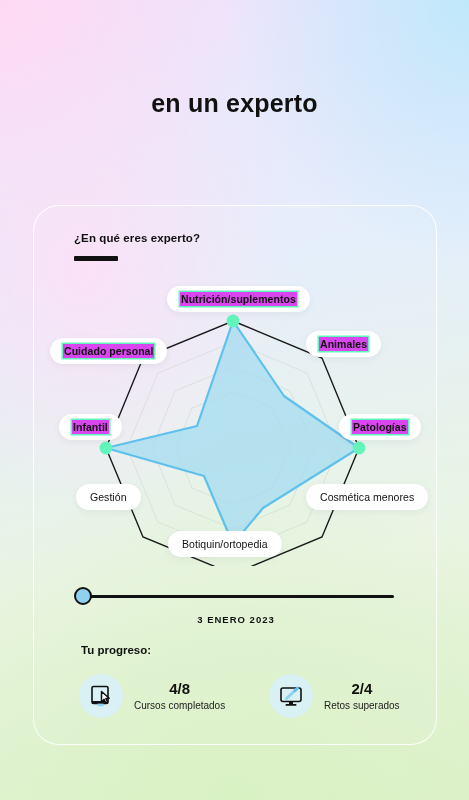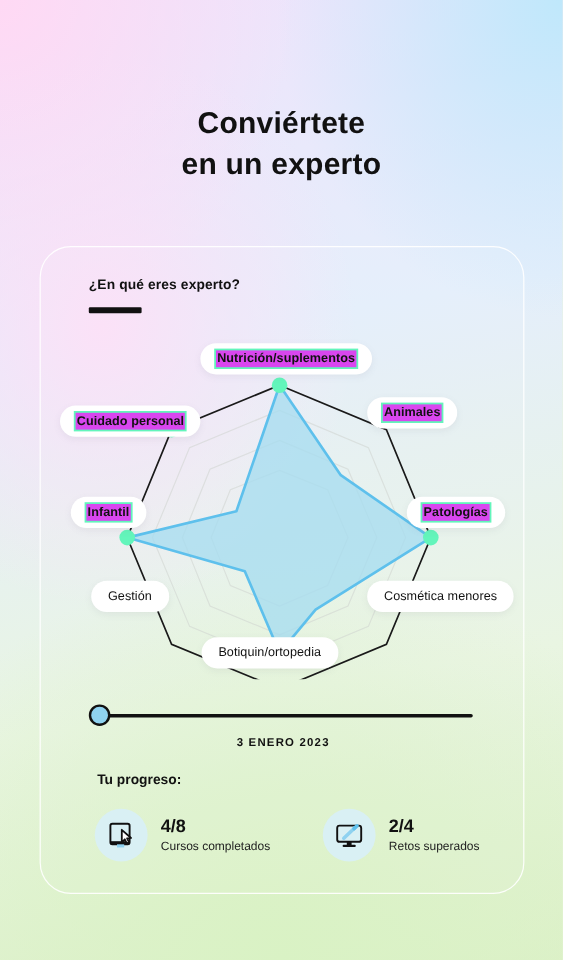--- a/index.html
+++ b/index.html
@@ -201,36 +201,36 @@
     display: flex;
     align-items: center;
     justify-content: center;
     flex: 0 0 auto;
   }
   .stat-text .num {
     font-size: 15px;
     font-weight: bold;
     color: #111;
     line-height: 18px;
+    text-align: center;
   }
   .stat-text .lbl {
     font-size: 10px;
     color: #222;
     line-height: 15px;
   }
 </style>
 </head>
 <body>
 
 <div id="bg"></div>
 
 <div class="page">
 
   <div class="header">
-    <div class="line1">Conviértete</div>
     <div class="line2">en un experto</div>
   </div>
 
   <div class="card">
 
     <div class="question">¿En qué eres experto?</div>
     <div class="question-underline"></div>
 
     <div class="radar-wrap">
       <svg class="radar-svg" width="404" height="290" viewBox="0 0 404 290">

